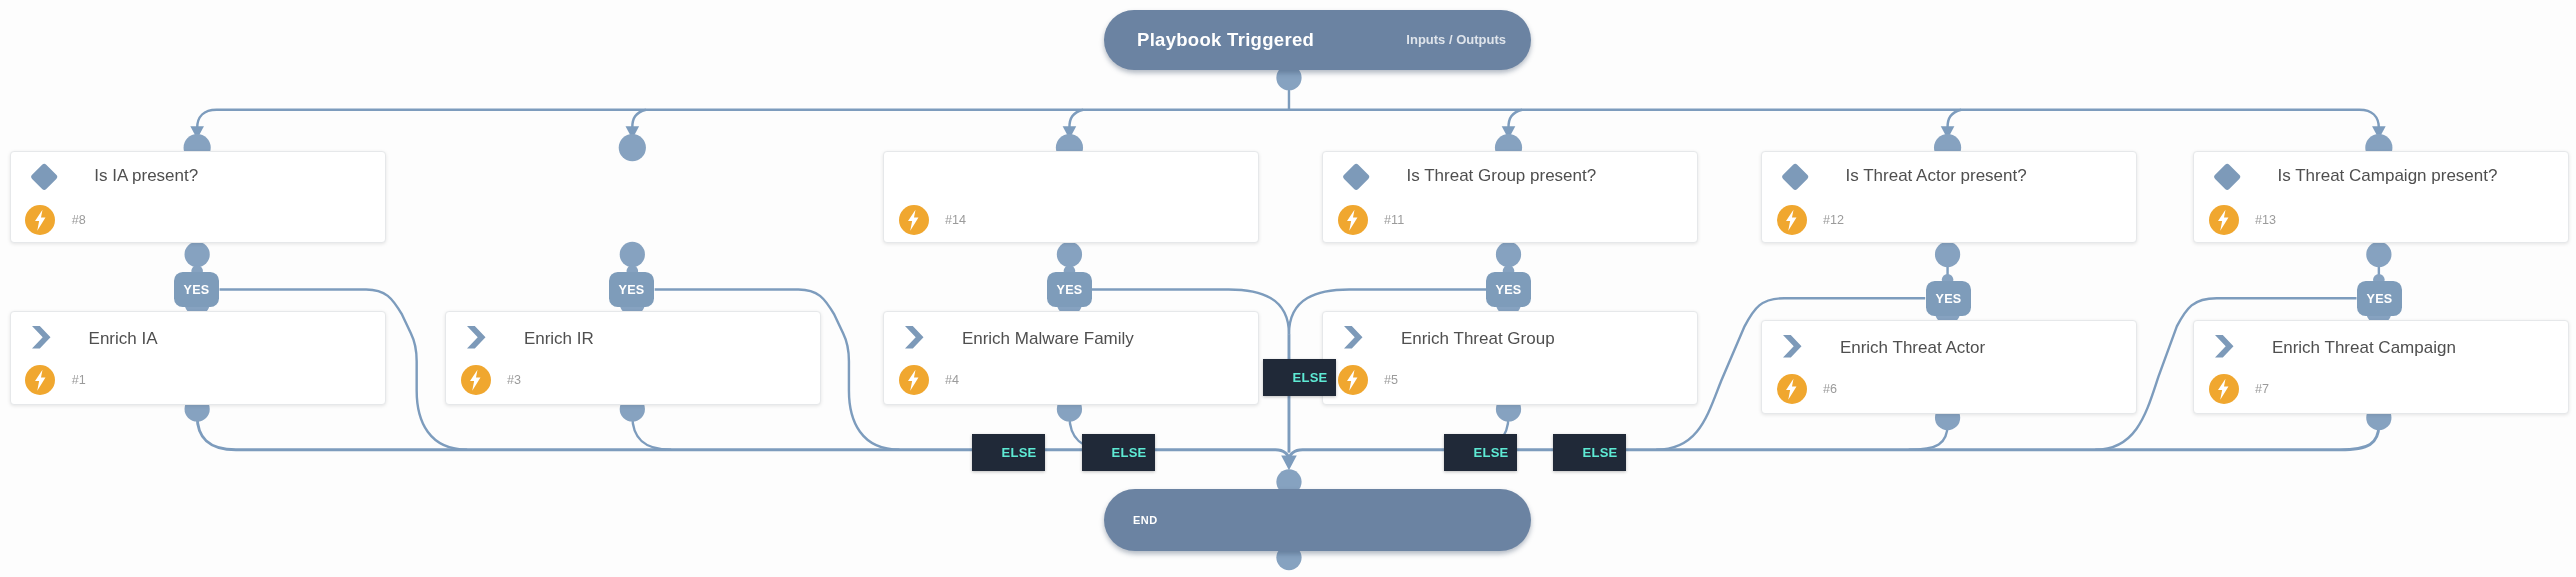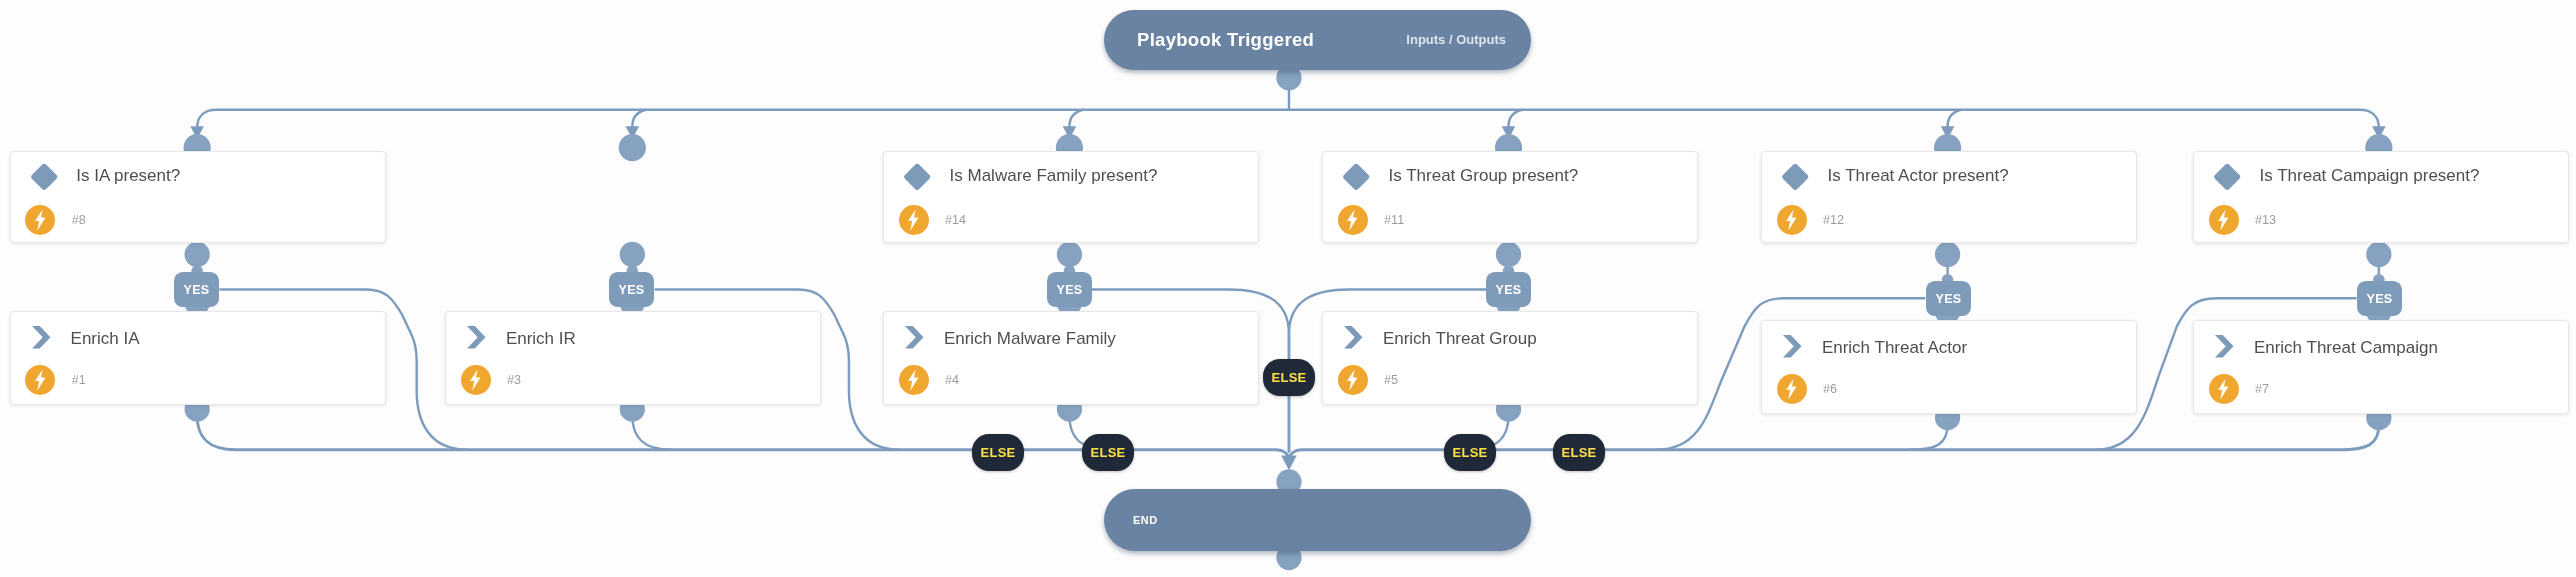--- a/index.html
+++ b/index.html
@@ -19,37 +19,38 @@
   .pill .pill-title{font-size:18.5px;font-weight:600;letter-spacing:0.3px;}
   .pill .pill-meta{font-size:13px;font-weight:600;color:rgba(255,255,255,.78);}
   
   .node{
     position:absolute;width:374px;height:90px;background:#ffffff;
     border:1px solid #e6e8ea;border-radius:3.9px;
     box-shadow:0 1px 3.9px rgba(0,0,0,.10);
     cursor:pointer;
   }
   .node .title-row{position:absolute;left:21.4px;top:12.6px;display:flex;align-items:center;}
-  .node .title{font-size:17px;color:#4f4f4f;margin-left:20px;white-space:nowrap;}
+  .node .title{font-size:17px;color:#4f4f4f;margin-left:38px;white-space:nowrap;}
   .diamond{width:20.4px;height:20.4px;background:#7d9ab9;transform:rotate(45deg);border-radius:2.9px;flex:0 0 auto;margin:2.9px 1.9px 0 1.9px;}
   .chevron{flex:0 0 auto;margin-top:1.9px;}
   .node .bottom-row{position:absolute;left:14.6px;top:53px;display:flex;align-items:center;}
   .bolt-circle{width:30px;height:30px;border-radius:50%;background:#f0a72f;display:flex;align-items:center;justify-content:center;flex:0 0 auto;}
   .task-id{font-size:12.6px;color:#9b9b9b;margin-left:16.5px;}
   
   .yes-badge{
     position:absolute;width:45px;height:35px;border-radius:8.7px;background:#7e9cba;
     color:#fff;font-size:12.6px;font-weight:700;letter-spacing:0.3px;
     display:flex;align-items:center;justify-content:center;
   }
   .else-badge{
-    position:absolute;width:52px;height:37px;border-radius:17px;background:#202938;
-    color:#fde047;font-size:13px;font-weight:700;letter-spacing:0.3px;
+    position:absolute;width:52px;height:37px;border-radius:0;background:#202938;
+    color:#5eead4;font-size:13px;font-weight:700;letter-spacing:0.3px;
     display:flex;align-items:center;justify-content:center;
     box-shadow:0 1px 2.9px rgba(0,0,0,.25);
+    padding-left:21px;
   }
 </style>
 </head>
 <body>
 
 <div id="canvas">
 
   <svg class="edges" width="2576" height="577" viewBox="0 0 2650 594">
     <g stroke="#7d9cbd" fill="none" stroke-width="2.5">
 
@@ -151,24 +152,20 @@
         <svg width="16.5" height="22.4" viewBox="0 0 22 30">
             <path d="M14,1 L4,16 H9.5 L7,29 L18,11.5 H12 Z" fill="#fff"></path>
           </svg>
         </span>
       <span class="task-id">#8</span>
       </div>
   </div>
 
 
   <div class="node" style="left:883px;top:151px;">
-    <div class="title-row">
-        <span class="diamond"></span>
-      <span class="title">Is Malware Family present?</span>
-      </div>
     <div class="bottom-row">
       <span class="bolt-circle">
         <svg width="16.5" height="22.4" viewBox="0 0 22 30">
             <path d="M14,1 L4,16 H9.5 L7,29 L18,11.5 H12 Z" fill="#fff"></path>
           </svg>
         </span>
       <span class="task-id">#14</span>
       </div>
   </div>
 

